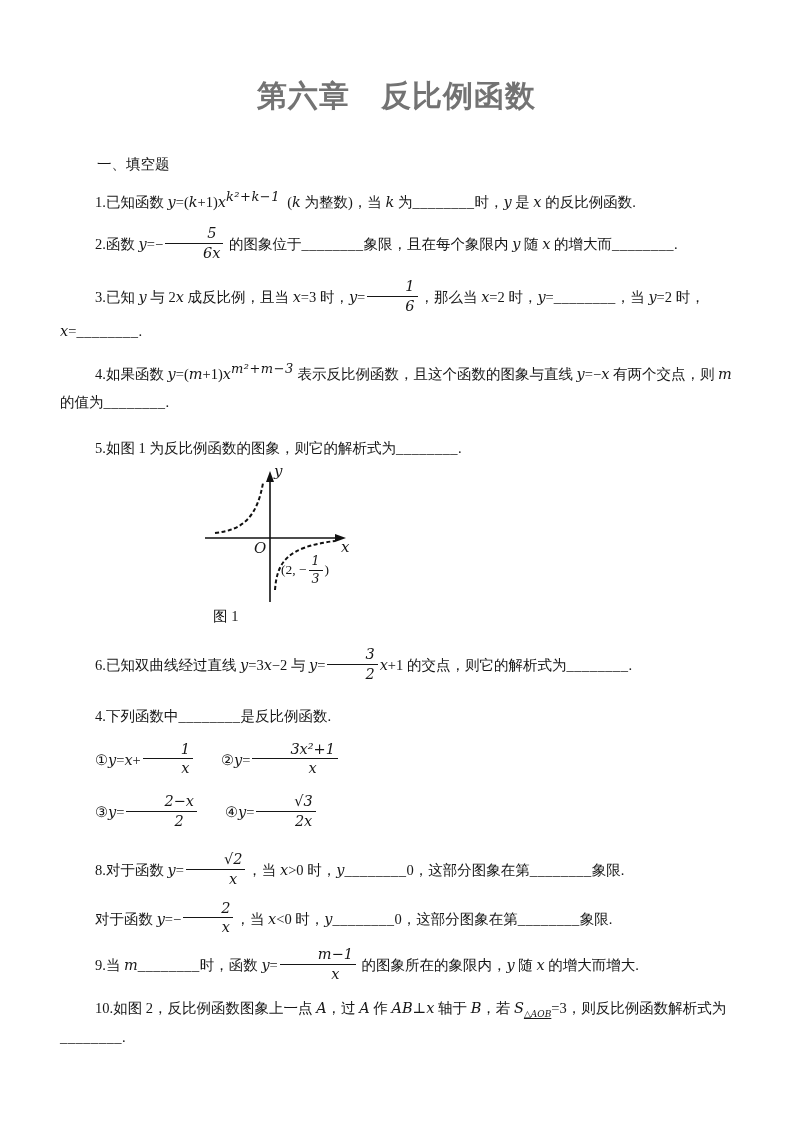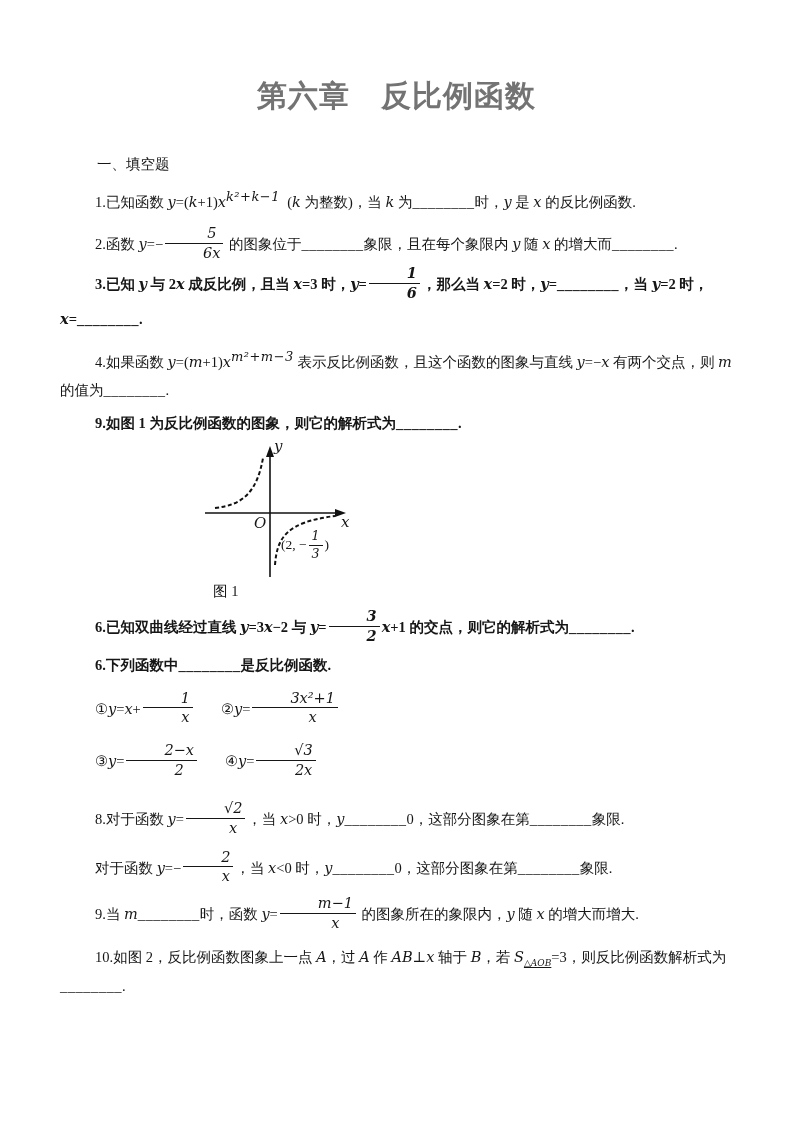--- a/index.html
+++ b/index.html
@@ -7,21 +7,21 @@
     width:793px;height:1122px;margin:0 auto;background:#ffffff;
     position:relative;overflow:hidden;color:#161616;
     font-family:"Liberation Serif","DejaVu Serif",serif;font-size:14.5px;
   }
   .title{
     text-align:center;font-weight:bold;font-size:30px;letter-spacing:1px;
     padding-top:76px;color:#737373;
   }
   .section-heading{margin:38px 56px 0 97px;}
   .q{margin:10px 54px 0 60px;text-indent:35px;line-height:2.0;}
-  .q.tight{margin-top:4px;font-weight:bold;}
+  .q.tight{margin-top:17px;}
   .seg-t{white-space:pre-wrap;}
   .m{font-family:"DejaVu Serif","Liberation Serif",serif;font-style:italic;}
   sup.m{font-size:13px;letter-spacing:0.5px;}
   sub.m{font-size:9px;text-decoration:underline;}
   .blank{letter-spacing:0.5px;}
   .frac{
     display:inline-block;vertical-align:middle;text-align:center;
     font-family:"DejaVu Serif","Liberation Serif",serif;font-style:italic;
     line-height:1.15;margin:0 2px;position:relative;top:-2px;
   }
@@ -42,42 +42,42 @@
 <div class="page">
 
   <div class="title">第六章　反比例函数</div>
 
   <div class="section-heading">一、填空题</div>
 
   <p class="q"><span class="seg-t">1.已知函数 </span><span class="m">y</span><span class="seg-t">=(</span><span class="m">k</span><span class="seg-t">+1)</span><span class="m">x</span><sup class="m">k²+k−1</sup><span class="seg-t">  (</span><span class="m">k</span><span class="seg-t"> 为整数)，当 </span><span class="m">k</span><span class="seg-t"> 为</span><span class="blank">________</span><span class="seg-t">时，</span><span class="m">y</span><span class="seg-t"> 是 </span><span class="m">x</span><span class="seg-t"> 的反比例函数.</span></p>
   <p class="q"><span class="seg-t">2.函数 </span><span class="m">y</span><span class="seg-t">=−</span><span class="frac"><span class="num">5</span><span class="den">6x</span></span><span class="seg-t"> 的图象位于</span><span class="blank">________</span><span class="seg-t">象限，且在每个象限内 </span><span class="m">y</span><span class="seg-t"> 随 </span><span class="m">x</span><span class="seg-t"> 的增大而</span><span class="blank">________</span><span class="seg-t">.</span></p>
   <p class="q tight"><span class="seg-t">3.已知 </span><span class="m">y</span><span class="seg-t"> 与 2</span><span class="m">x</span><span class="seg-t"> 成反比例，且当 </span><span class="m">x</span><span class="seg-t">=3 时，</span><span class="m">y</span><span class="seg-t">=</span><span class="frac"><span class="num">1</span><span class="den">6</span></span><span class="seg-t">，那么当 </span><span class="m">x</span><span class="seg-t">=2 时，</span><span class="m">y</span><span class="seg-t">=</span><span class="blank">________</span><span class="seg-t">，当 </span><span class="m">y</span><span class="seg-t">=2 时，</span><span class="m">x</span><span class="seg-t">=</span><span class="blank">________</span><span class="seg-t">.</span></p>
   <p class="q"><span class="seg-t">4.如果函数 </span><span class="m">y</span><span class="seg-t">=(</span><span class="m">m</span><span class="seg-t">+1)</span><span class="m">x</span><sup class="m">m²+m−3</sup><span class="seg-t"> 表示反比例函数，且这个函数的图象与直线 </span><span class="m">y</span><span class="seg-t">=−</span><span class="m">x</span><span class="seg-t"> 有两个交点，则 </span><span class="m">m</span><span class="seg-t"> 的值为</span><span class="blank">________</span><span class="seg-t">.</span></p>
-  <p class="q tight"><span class="seg-t">9.如图 1 为反比例函数的图象，则它的解析式为</span><span class="blank">________</span><span class="seg-t">.</span></p>
+  <p class="q tight"><span class="seg-t">5.如图 1 为反比例函数的图象，则它的解析式为</span><span class="blank">________</span><span class="seg-t">.</span></p>
 
   <div class="figure">
     <svg width="210" height="162" viewBox="0 0 210 162">
       <g stroke="#111" stroke-width="1.6" fill="none">
         <line x1="77" y1="11" x2="77" y2="133"></line>
         <line x1="12" y1="69" x2="145" y2="69"></line>
       </g>
       <polygon points="77,2 73,13 81,13" fill="#111"></polygon>
       <polygon points="153,69 142,65 142,73" fill="#111"></polygon>
       <path d="M22,64 C50,61 64,48 70,14" fill="none" stroke="#111" stroke-width="2" stroke-dasharray="4 2.5"></path>
       <path d="M82,121 C84,94 93,78 142,72" fill="none" stroke="#111" stroke-width="2" stroke-dasharray="4 2.5"></path>
     </svg>
     <span class="fig-label" style="left:81px;top:-7px;">y</span>
     <span class="fig-label" style="left:148px;top:69px;">x</span>
     <span class="fig-label" style="left:61px;top:70px;">O</span>
     <span class="fig-point"><span class="seg-t">(2, −</span><span class="frac"><span class="num">1</span><span class="den">3</span></span><span class="seg-t">)</span></span>
     <span class="fig-caption">图 1</span>
   </div>
 
   <p class="q tight"><span class="seg-t">6.已知双曲线经过直线 </span><span class="m">y</span><span class="seg-t">=3</span><span class="m">x</span><span class="seg-t">−2 与 </span><span class="m">y</span><span class="seg-t">=</span><span class="frac"><span class="num">3</span><span class="den">2</span></span><span class="m">x</span><span class="seg-t">+1 的交点，则它的解析式为</span><span class="blank">________</span><span class="seg-t">.</span></p>
-  <p class="q tight"><span class="seg-t">6.下列函数中</span><span class="blank">________</span><span class="seg-t">是反比例函数.</span></p>
+  <p class="q tight"><span class="seg-t">4.下列函数中</span><span class="blank">________</span><span class="seg-t">是反比例函数.</span></p>
   <p class="q opts" style="margin-top:12px;"><span class="seg-t">①</span><span class="m">y</span><span class="seg-t">=</span><span class="m">x</span><span class="seg-t">+</span><span class="frac"><span class="num">1</span><span class="den">x</span></span><span class="seg-gap"></span><span class="seg-t">②</span><span class="m">y</span><span class="seg-t">=</span><span class="frac"><span class="num">3x²+1</span><span class="den">x</span></span></p>
   <p class="q opts" style="margin-top:16px;"><span class="seg-t">③</span><span class="m">y</span><span class="seg-t">=</span><span class="frac"><span class="num">2−x</span><span class="den">2</span></span><span class="seg-gap"></span><span class="seg-t">④</span><span class="m">y</span><span class="seg-t">=</span><span class="frac"><span class="num">√3</span><span class="den">2x</span></span></p>
   <p class="q" style="margin-top:22px;"><span class="seg-t">8.对于函数 </span><span class="m">y</span><span class="seg-t">=</span><span class="frac"><span class="num">√2</span><span class="den">x</span></span><span class="seg-t">，当 </span><span class="m">x</span><span class="seg-t">&gt;0 时，</span><span class="m">y</span><span class="blank">________</span><span class="seg-t">0，这部分图象在第</span><span class="blank">________</span><span class="seg-t">象限.</span></p>
   <p class="q" style="margin-top:12px;"><span class="seg-t">对于函数 </span><span class="m">y</span><span class="seg-t">=−</span><span class="frac"><span class="num">2</span><span class="den">x</span></span><span class="seg-t">，当 </span><span class="m">x</span><span class="seg-t">&lt;0 时，</span><span class="m">y</span><span class="blank">________</span><span class="seg-t">0，这部分图象在第</span><span class="blank">________</span><span class="seg-t">象限.</span></p>
   <p class="q"><span class="seg-t">9.当 </span><span class="m">m</span><span class="blank">________</span><span class="seg-t">时，函数 </span><span class="m">y</span><span class="seg-t">=</span><span class="frac"><span class="num">m−1</span><span class="den">x</span></span><span class="seg-t"> 的图象所在的象限内，</span><span class="m">y</span><span class="seg-t"> 随 </span><span class="m">x</span><span class="seg-t"> 的增大而增大.</span></p>
   <p class="q"><span class="seg-t">10.如图 2，反比例函数图象上一点 </span><span class="m">A</span><span class="seg-t">，过 </span><span class="m">A</span><span class="seg-t"> 作 </span><span class="m">AB</span><span class="seg-t">⊥</span><span class="m">x</span><span class="seg-t"> 轴于 </span><span class="m">B</span><span class="seg-t">，若 </span><span class="m">S</span><sub class="m">△AOB</sub><span class="seg-t">=3，则反比例函数解析式为</span><span class="blank">________</span><span class="seg-t">.</span></p>
 
 </div>
 
 </body></html>

